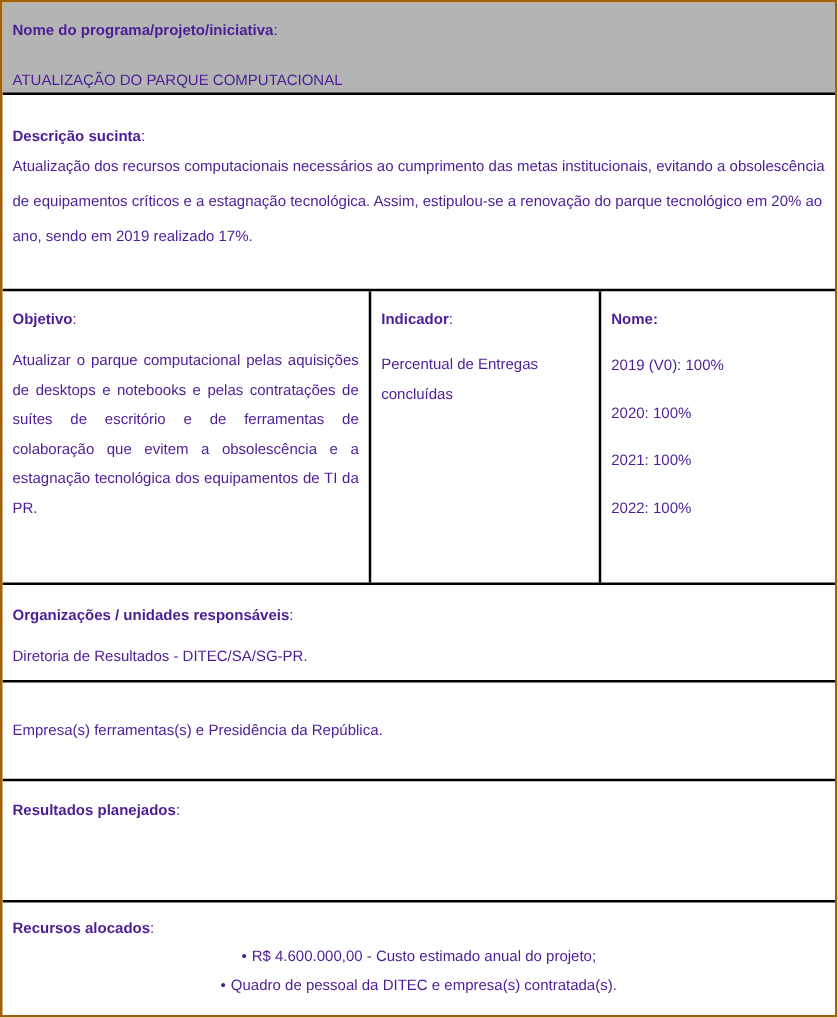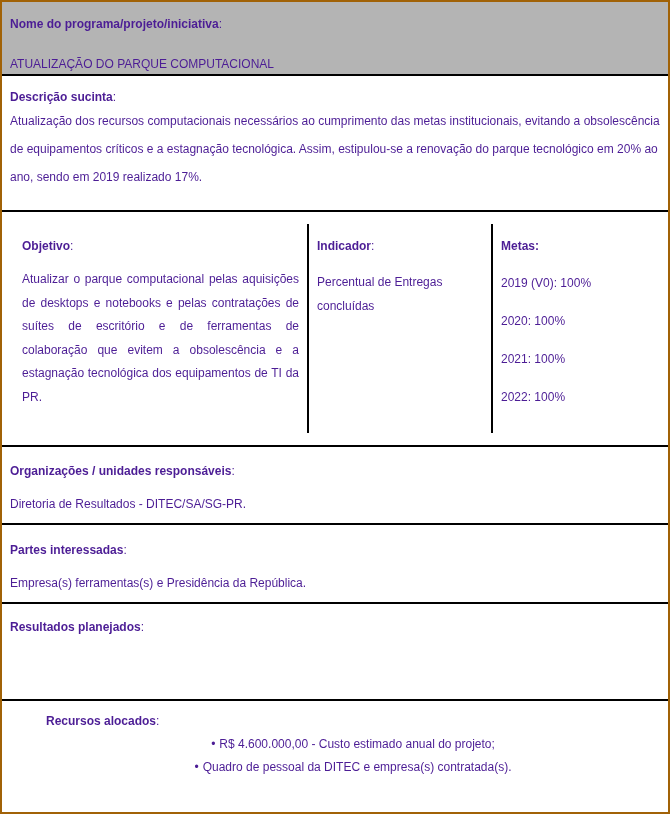--- a/index.html
+++ b/index.html
@@ -21,26 +21,26 @@
   }
   .sec:last-child { border-bottom: none; }
 
   .sec-header {
     height: 74px;
     background: #b4b4b4;
     padding-top: 12px;
   }
   .sec-header .value { margin: 20px 0 0 0; line-height: 20px; }
 
-  .sec-descricao { height: 136px; padding-top: 11px; }
-  .sec-cols      { height: 235px; padding: 12px; display: grid; grid-template-columns: 295px 184px 1fr; }
+  .sec-descricao { height: 157px; padding-top: 23px; }
+  .sec-cols      { height: 235px; padding: 0; display: grid; grid-template-columns: 295px 184px 1fr; }
   .sec-org       { height: 78px;  padding-top: 14px; }
   .sec-partes    { height: 79px;  padding-top: 15px; }
   .sec-result    { height: 97px;  padding-top: 13px; }
-  .sec-recursos  { height: 90px;  padding-top: 10px; margin-left: 36px; }
+  .sec-recursos  { height: 90px;  padding-top: 10px; }
 
   p { margin: 0; }
   .label { line-height: 20px; font-weight: bold; }
   .label .colon { font-weight: normal; }
   .body { line-height: 28px; }
   .body-tight { line-height: 22px; margin-top: 12px; }
 
   .col {
     box-sizing: border-box;
     padding: 12px 8px 0 8px;
@@ -83,35 +83,34 @@
   <section class="sec sec-cols">
     <div class="col col-objetivo">
       <p class="label"><span>Objetivo</span><span class="colon">:</span></p>
       <p class="objetivo-text">Atualizar o parque computacional pelas aquisições de desktops e notebooks e pelas contratações de suítes de escritório e de ferramentas de colaboração que evitem a obsolescência e a estagnação tecnológica dos equipamentos de TI da PR.</p>
     </div>
     <div class="col col-indicador">
       <p class="label"><span>Indicador</span><span class="colon">:</span></p>
       <p class="indicador-text">Percentual de Entregas concluídas</p>
     </div>
     <div class="col col-metas">
-      <p class="label">Metas:</p>
+      <p class="label">Nome:</p>
       <p class="meta-item">2019 (V0): 100%</p>
       <p class="meta-item">2020: 100%</p>
       <p class="meta-item">2021: 100%</p>
       <p class="meta-item">2022: 100%</p>
     </div>
   </section>
 
   <section class="sec sec-org">
     <p class="label"><span>Organizações / unidades responsáveis</span><span class="colon">:</span></p>
     <p class="body-tight">Diretoria de Resultados - DITEC/SA/SG-PR.</p>
   </section>
 
   <section class="sec sec-partes">
-    <p class="label"><span>Partes interessadas</span><span class="colon">:</span></p>
     <p class="body-tight">Empresa(s) ferramentas(s) e Presidência da República.</p>
   </section>
 
   <section class="sec sec-result">
     <p class="label"><span>Resultados planejados</span><span class="colon">:</span></p>
   </section>
 
   <section class="sec sec-recursos">
     <p class="label"><span>Recursos alocados</span><span class="colon">:</span></p>
     <ul class="bullets">

